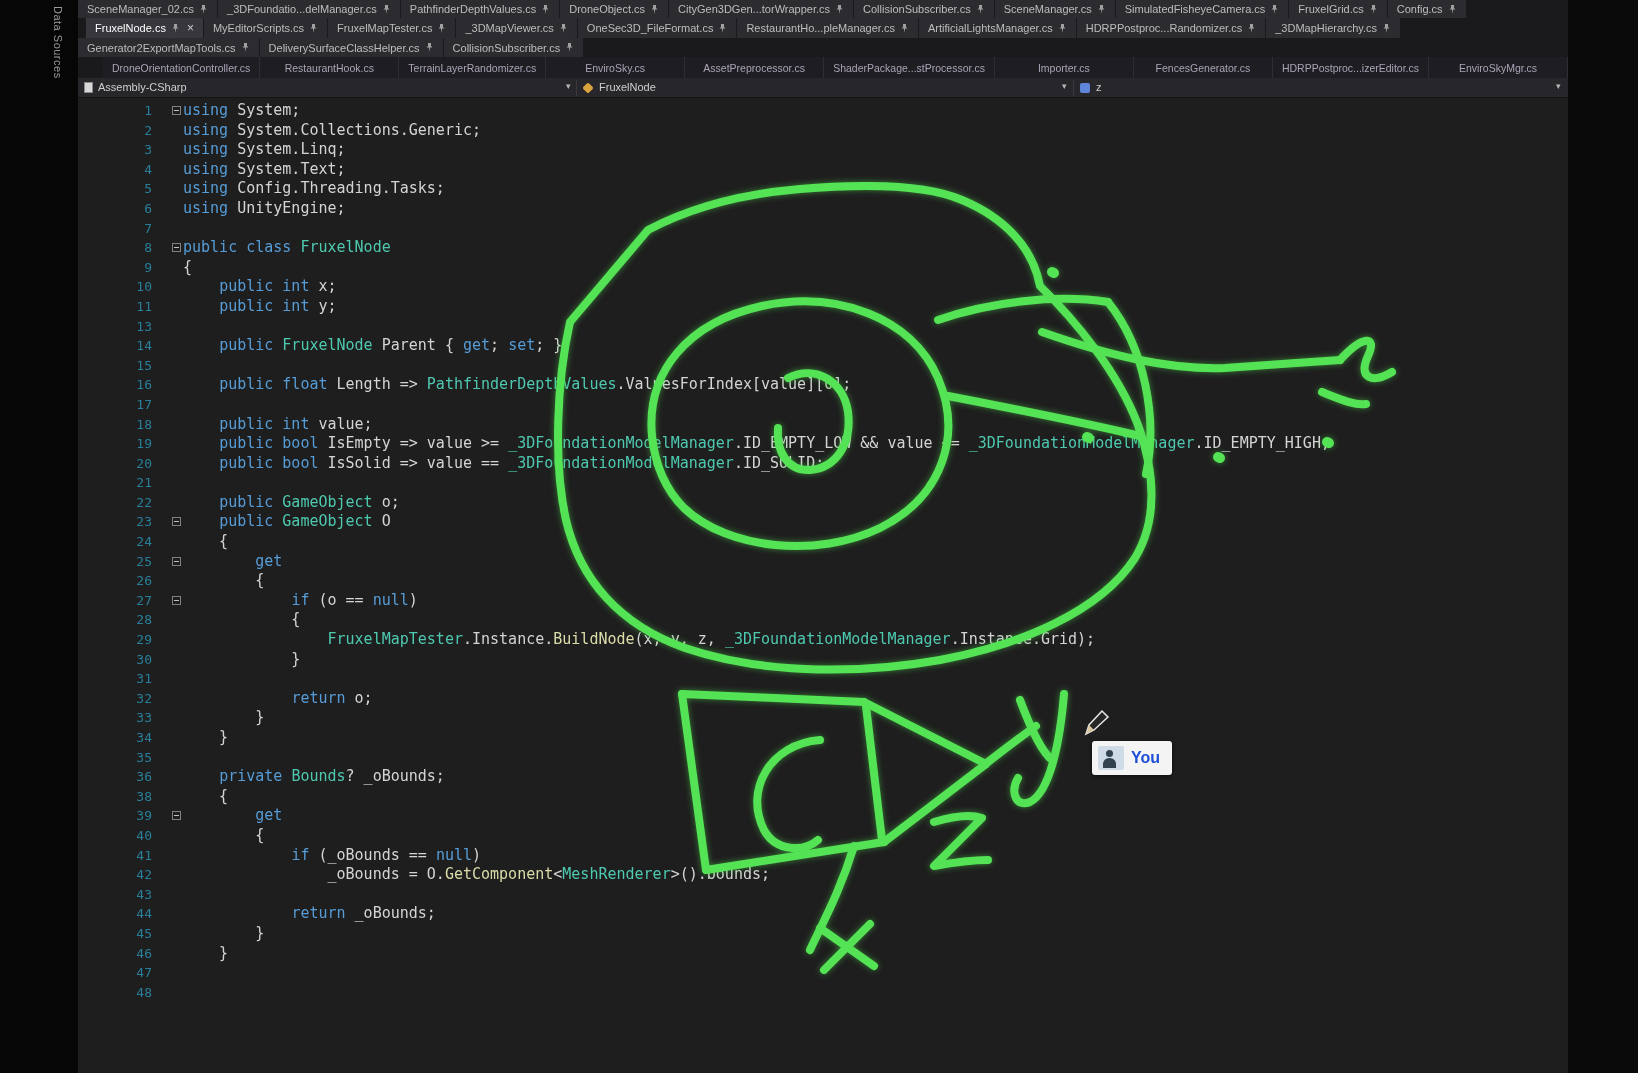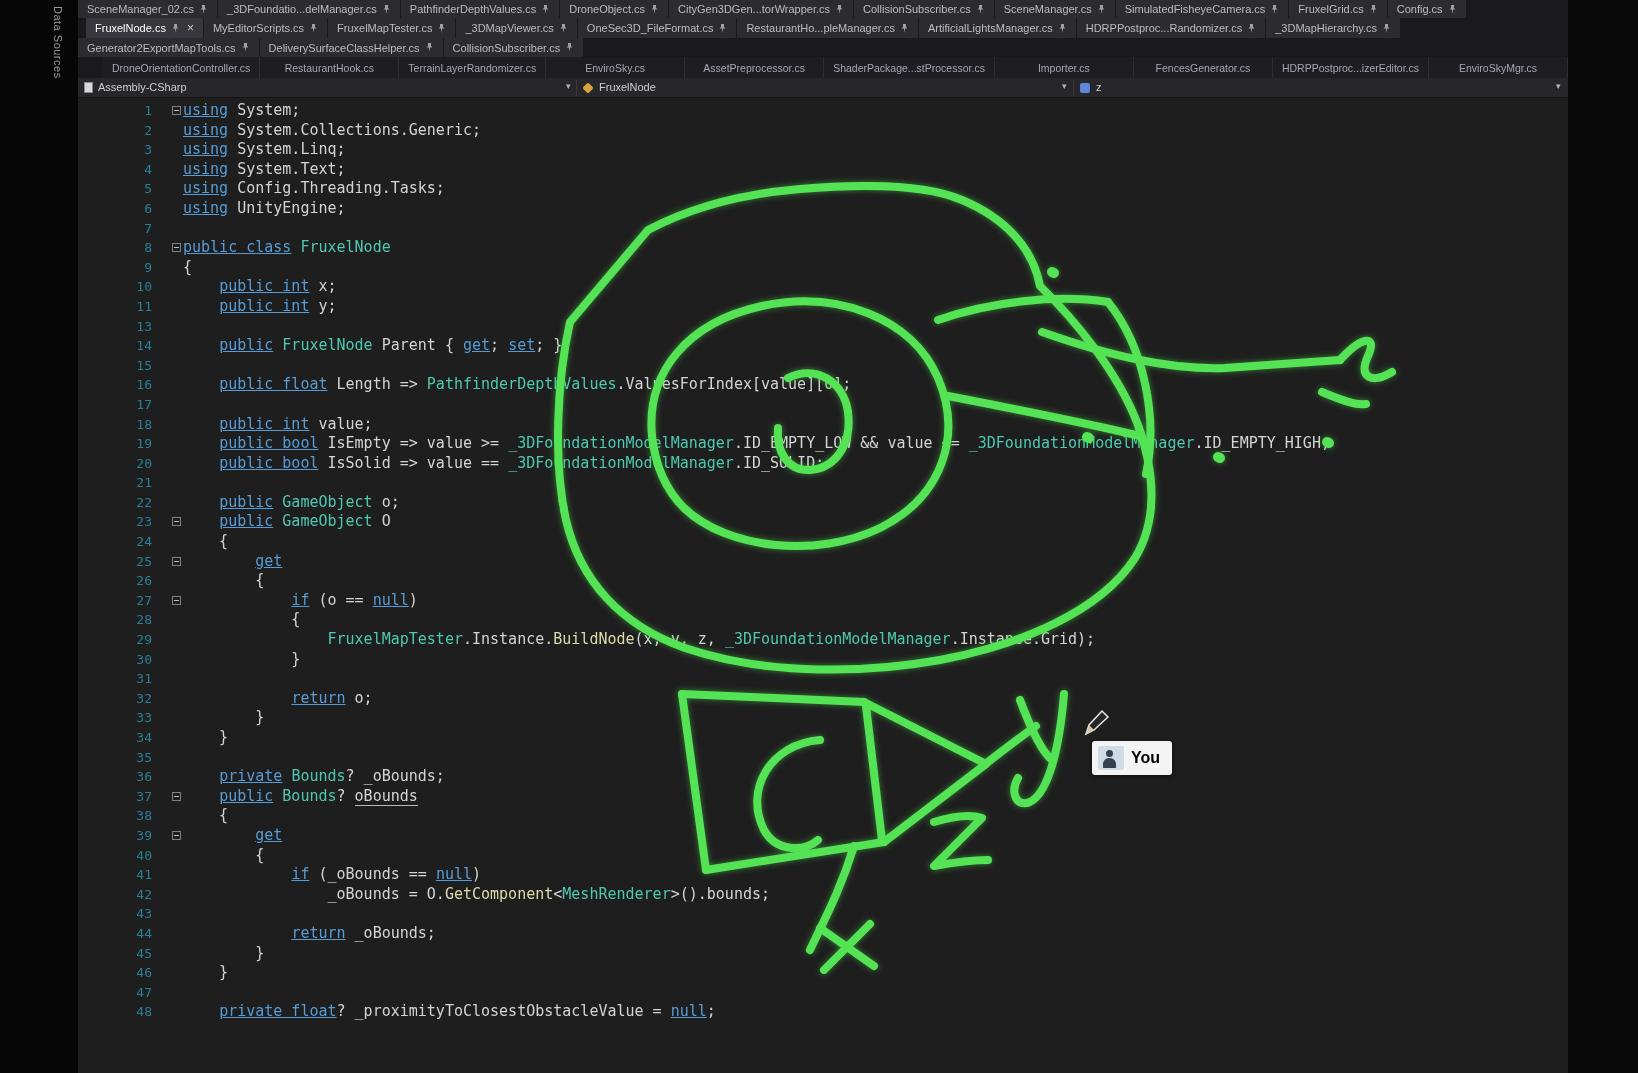--- a/index.html
+++ b/index.html
@@ -50,39 +50,39 @@
         font:13px/19.6px "DejaVu Sans Mono","Liberation Mono",monospace; }
   .foldcol { position:relative; width:31px; flex:none; }
   .fold-box { position:absolute; right:2px; top:5px; width:9px; height:9px;
               border:1px solid #808080; background:#1e1e1e; }
   .fold-box::after { content:""; position:absolute; left:1px; right:1px; top:3px; height:1px; background:#c0c0c0; }
   .pencil { position:absolute; left:2px; top:7px; width:12px; height:3px; background:#b9b977;
             transform:rotate(-38deg); border-radius:1px; }
   .pencil::after { content:""; position:absolute; left:-4px; top:0; border-top:1.5px solid transparent;
                    border-bottom:1.5px solid transparent; border-right:4px solid #777; }
   .codetext { font:15px/19.6px "DejaVu Sans Mono","Liberation Mono",monospace; color:#d4d4d4; }
-  .tok-k { color:#569cd6;text-decoration:underline; } .tok-t { color:#4ec9b0; } .tok-m { color:#dcdcaa; }
+  .tok-k { color:#569cd6; } .tok-t { color:#4ec9b0; } .tok-m { color:#dcdcaa; }
   .tok-p { color:#d4d4d4; } .tok-n { color:#b5cea8; }
   .tok-u { color:#d4d4d4; border-bottom:1px solid #b9b9b9; }
   .line.current::after { content:""; position:absolute; left:88px; right:4px; top:0; bottom:0;
                          border:1px solid #585858; pointer-events:none; }
   .caret { display:inline-block; width:1.5px; height:15px; background:#ececec; vertical-align:-2px; }
 
   
   .sketch { position:absolute; left:0; top:0; width:1638px; height:1073px; z-index:5; pointer-events:none;
             filter:drop-shadow(0 0 3px rgba(80,230,80,.5)); }
   .you-badge { position:absolute; left:1092px; top:741px; height:34px; z-index:6; background:#f4f4f4;
                border-radius:3px; box-shadow:0 1px 4px rgba(0,0,0,.55); display:flex; align-items:center;
                gap:7px; padding:0 12px 0 6px; }
   .you-avatar { width:26px; height:24px; background:#cfdbe6; border-radius:2px; position:relative; overflow:hidden; }
   .you-avatar::before { content:""; position:absolute; left:8px; top:4px; width:7px; height:7px;
                         border-radius:50%; background:#33424f; }
   .you-avatar::after { content:""; position:absolute; left:5px; top:12px; width:13px; height:10px;
                        border-radius:6px 6px 0 0; background:#33424f; }
-  .you-label { font-weight:bold; font-size:16px; color:#000000;text-align:center; }
+  .you-label { font-weight:bold; font-size:16px; color:#1d4ed8;text-align:center; }
   .cursor-pencil { position:absolute; left:1080px; top:706px; z-index:7; }
 </style>
 </head>
 <body>
 
 <div class="left-rail">
   <div class="rail-label">Data Sources</div>
 </div>
 
 <div class="main">
@@ -301,32 +301,31 @@
       <div class="line"><span class="ln">27</span><span class="foldcol"><span class="fold-box"></span></span><span class="codetext"><span class="tok-p">            </span><span class="tok-k">if</span><span class="tok-p"> (o == </span><span class="tok-k">null</span><span class="tok-p">)</span></span></div>
       <div class="line"><span class="ln">28</span><span class="foldcol"></span><span class="codetext"><span class="tok-p">            {</span></span></div>
       <div class="line"><span class="ln">29</span><span class="foldcol"></span><span class="codetext"><span class="tok-p">                </span><span class="tok-t">FruxelMapTester</span><span class="tok-p">.Instance.</span><span class="tok-m">BuildNode</span><span class="tok-p">(x, y, z, </span><span class="tok-t">_3DFoundationModelManager</span><span class="tok-p">.Instance.Grid);</span></span></div>
       <div class="line"><span class="ln">30</span><span class="foldcol"></span><span class="codetext"><span class="tok-p">            }</span></span></div>
       <div class="line"><span class="ln">31</span><span class="foldcol"></span><span class="codetext"></span></div>
       <div class="line"><span class="ln">32</span><span class="foldcol"></span><span class="codetext"><span class="tok-p">            </span><span class="tok-k">return</span><span class="tok-p"> o;</span></span></div>
       <div class="line"><span class="ln">33</span><span class="foldcol"></span><span class="codetext"><span class="tok-p">        }</span></span></div>
       <div class="line"><span class="ln">34</span><span class="foldcol"></span><span class="codetext"><span class="tok-p">    }</span></span></div>
       <div class="line"><span class="ln">35</span><span class="foldcol"></span><span class="codetext"></span></div>
       <div class="line"><span class="ln">36</span><span class="foldcol"></span><span class="codetext"><span class="tok-p">    </span><span class="tok-k">private</span><span class="tok-p"> </span><span class="tok-t">Bounds</span><span class="tok-p">? _oBounds;</span></span></div>
-      <div class="line"><span class="ln">37</span><span class="foldcol"><span class="fold-box"></span></span><span class="codetext"><span class="tok-p">    </span><span class="tok-k">public</span><span class="tok-p"> </span><span class="tok-t">Bounds</span><span class="tok-p">? </span><span class="tok-u">oBounds</span></span></div>
       <div class="line"><span class="ln">38</span><span class="foldcol"></span><span class="codetext"><span class="tok-p">    {</span></span></div>
       <div class="line"><span class="ln">39</span><span class="foldcol"><span class="fold-box"></span></span><span class="codetext"><span class="tok-p">        </span><span class="tok-k">get</span></span></div>
       <div class="line"><span class="ln">40</span><span class="foldcol"></span><span class="codetext"><span class="tok-p">        {</span></span></div>
       <div class="line"><span class="ln">41</span><span class="foldcol"></span><span class="codetext"><span class="tok-p">            </span><span class="tok-k">if</span><span class="tok-p"> (_oBounds == </span><span class="tok-k">null</span><span class="tok-p">)</span></span></div>
       <div class="line"><span class="ln">42</span><span class="foldcol"></span><span class="codetext"><span class="tok-p">                _oBounds = O.</span><span class="tok-m">GetComponent</span><span class="tok-p">&lt;</span><span class="tok-t">MeshRenderer</span><span class="tok-p">&gt;().bounds;</span></span></div>
       <div class="line"><span class="ln">43</span><span class="foldcol"></span><span class="codetext"></span></div>
       <div class="line"><span class="ln">44</span><span class="foldcol"></span><span class="codetext"><span class="tok-p">            </span><span class="tok-k">return</span><span class="tok-p"> _oBounds;</span></span></div>
       <div class="line"><span class="ln">45</span><span class="foldcol"></span><span class="codetext"><span class="tok-p">        }</span></span></div>
       <div class="line"><span class="ln">46</span><span class="foldcol"></span><span class="codetext"><span class="tok-p">    }</span></span></div>
       <div class="line"><span class="ln">47</span><span class="foldcol"></span><span class="codetext"></span></div>
-      <div class="line"><span class="ln">48</span><span class="foldcol"></span><span class="codetext"><span class="tok-p">    </span><span class="tok-k">private float</span><span class="tok-p">? _proximityToClosestObstacleValue = </span><span class="tok-k">null</span><span class="tok-p">;</span></span></div>
+      <div class="line"><span class="ln">48</span><span class="foldcol"></span></div>
     </div>
 </div>
 
 <div class="right-edge"></div>
 
 <svg class="sketch" viewBox="0 0 1638 1073">
   <g fill="none" stroke-width="8" stroke-linecap="round" stroke-linejoin="round" stroke="#55e356">
 
     <path d="M570 322 L648 230 C690 208 740 194 800 189 C860 184 925 184 962 200 C1005 218 1033 248 1040 286 C1075 320 1118 372 1138 425 C1155 472 1158 520 1135 558 C1100 612 1020 645 940 660 C850 676 755 672 685 648 C620 625 580 580 566 520 C553 462 557 380 570 322 Z"></path>
 

